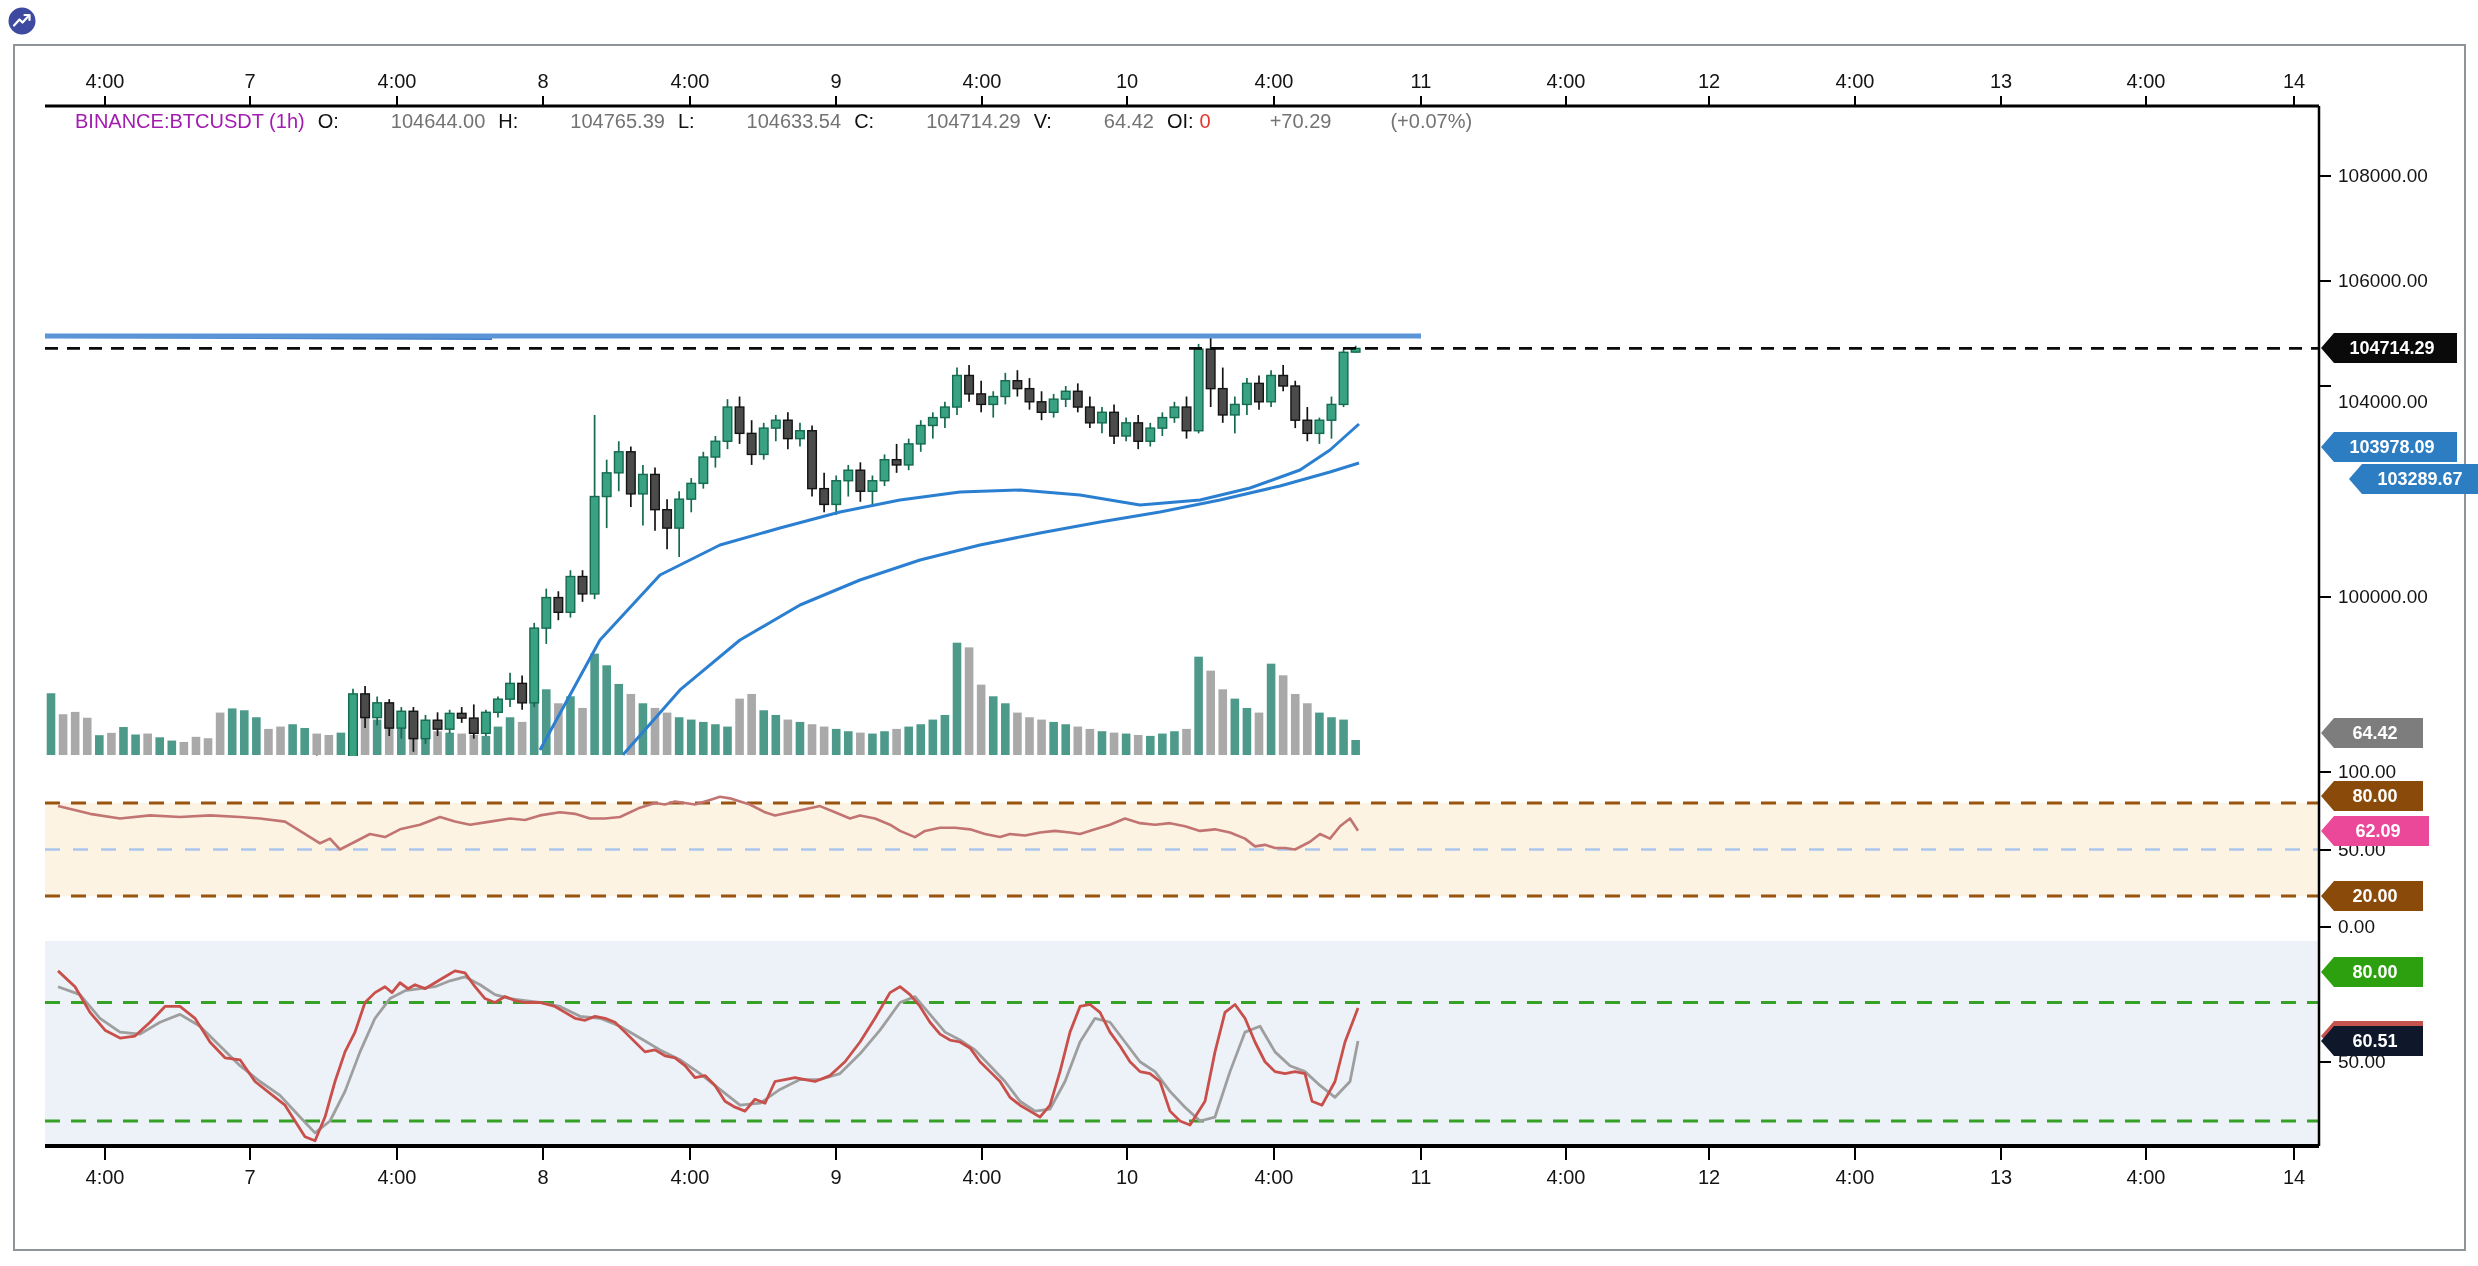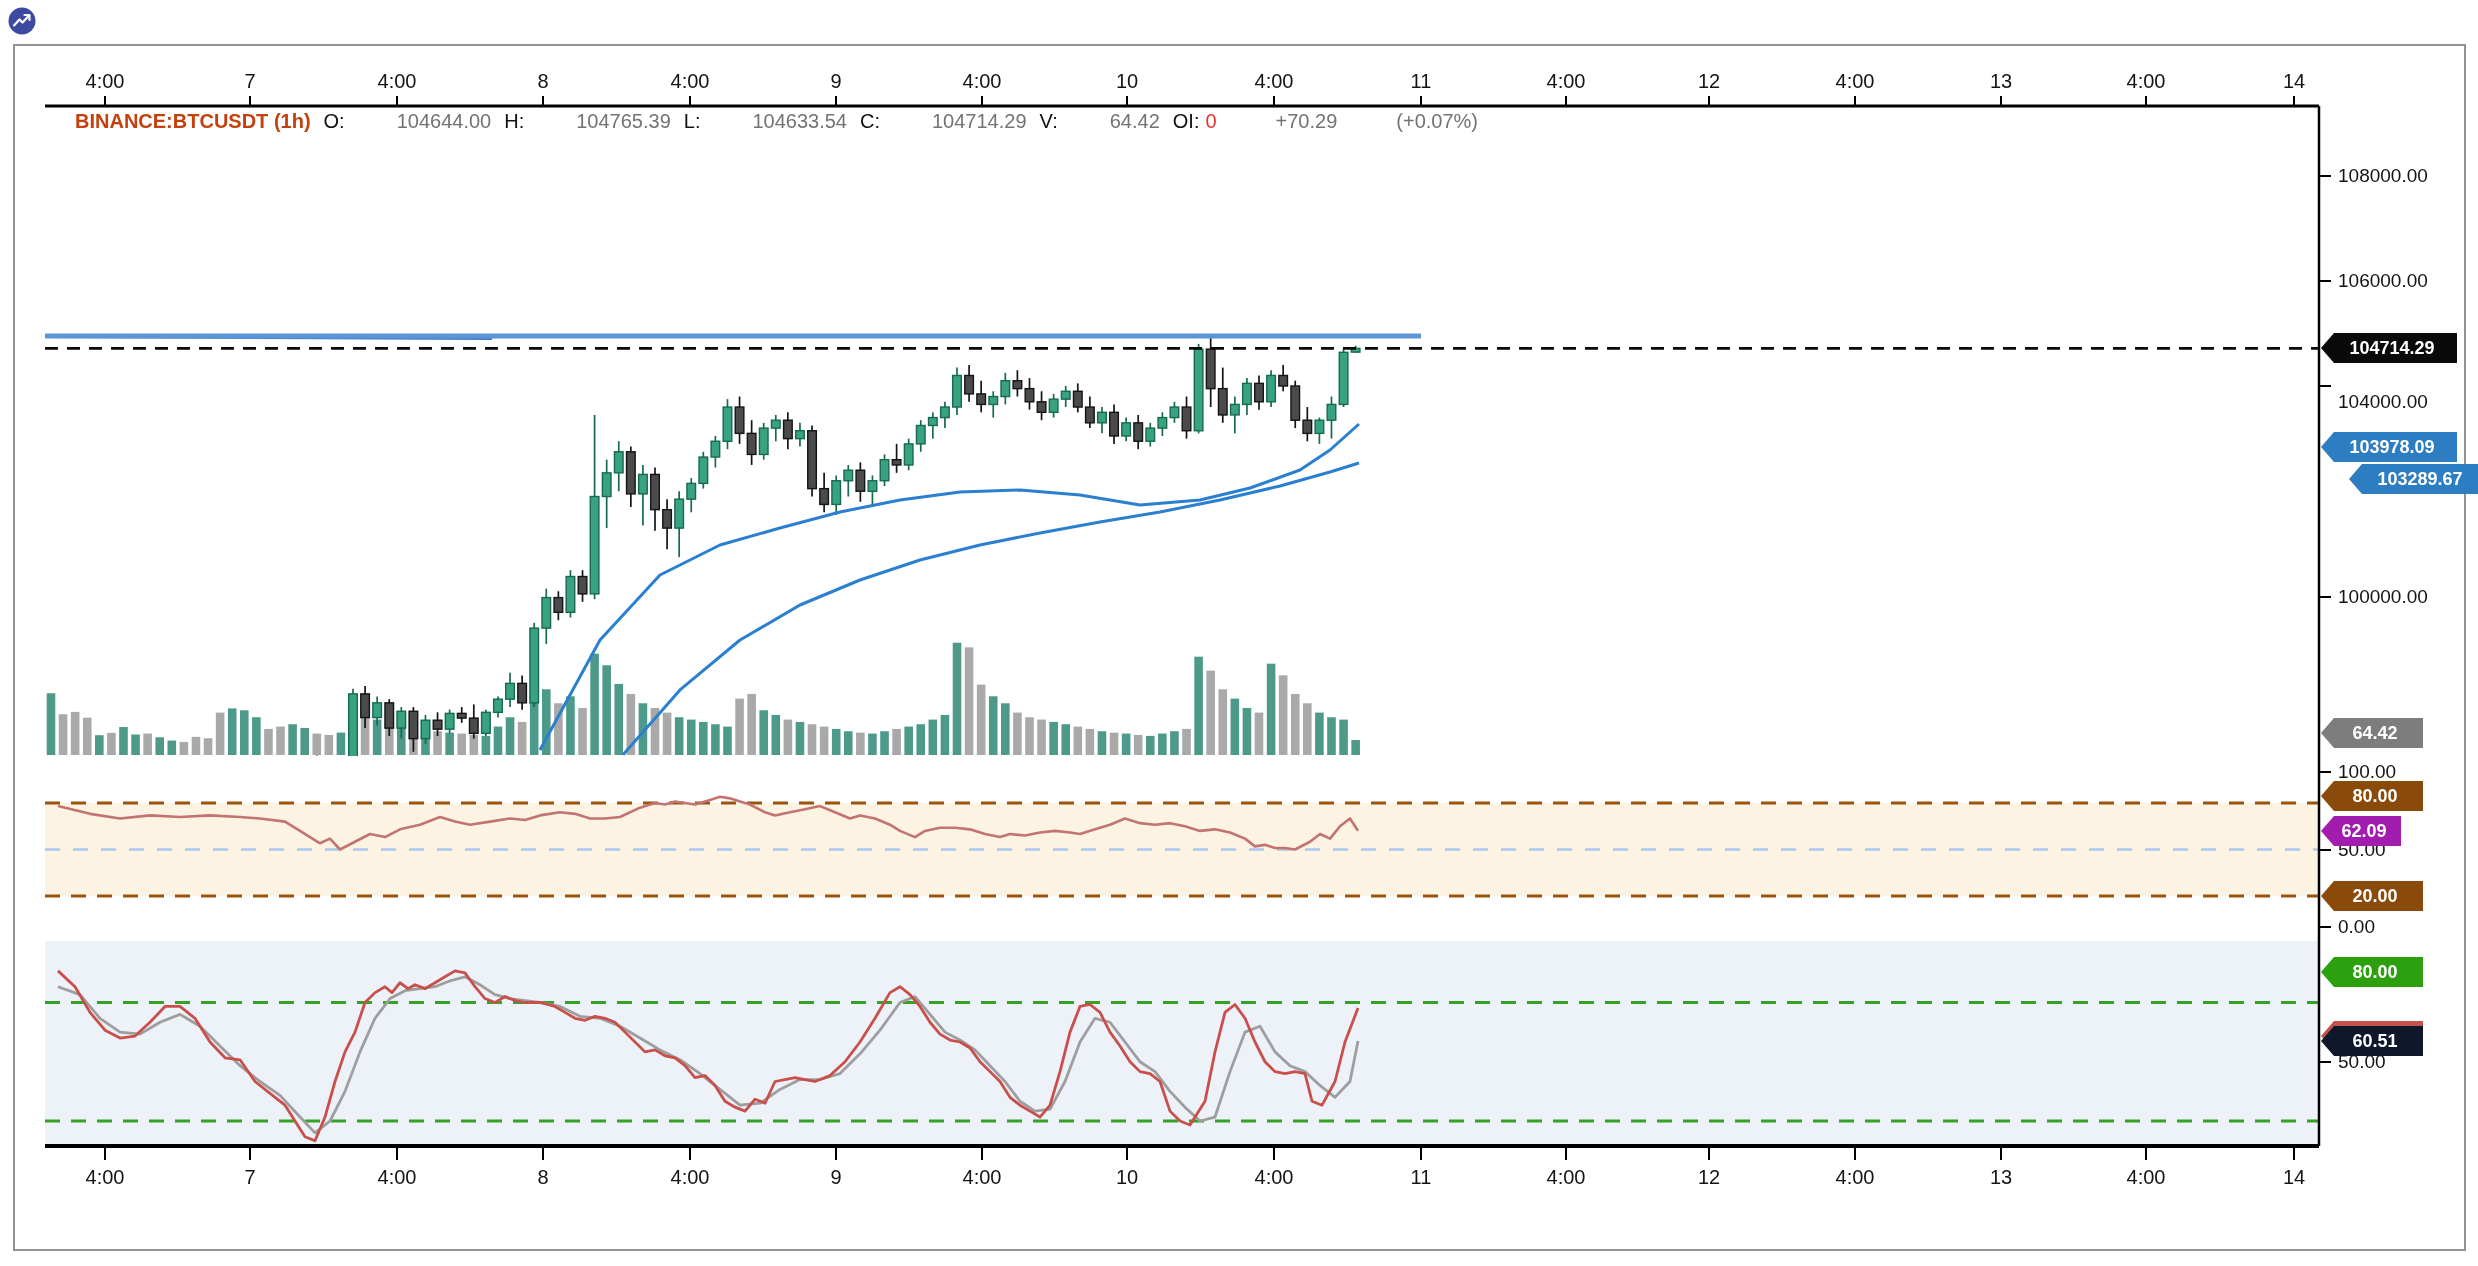--- a/index.html
+++ b/index.html
@@ -9,21 +9,21 @@
   .logo{position:absolute;left:8px;top:7px;width:28px;height:28px;}
   .app-title{position:absolute;left:44px;top:0;height:42px;line-height:42px;font-size:13.5px;font-weight:600;color:#0b1320;}
   
   .chart-box{position:absolute;left:13px;top:44px;width:2453px;height:1207px;border:2px solid #8f9499;background:#fff;box-sizing:border-box;}
   
   .rsi-band{position:absolute;left:45px;top:803px;width:2274px;height:93px;background:#fdf3e2;}
   .stoch-bg{position:absolute;left:45px;top:941px;width:2274px;height:203px;background:#edf1f8;}
   .chart-svg{position:absolute;left:0;top:0;z-index:2;}
   
   .legend{position:absolute;left:75px;top:110px;display:flex;align-items:center;gap:13px;font-size:20px;z-index:3;white-space:nowrap;}
-  .legend .sym{color:#c2410c;font-weight:700;}
+  .legend .sym{color:#a21caf;font-weight:400;}
   .legend .lab{color:#111;font-weight:500;}
   .legend .val{color:#737373;font-weight:500;margin-left:46px;}
   .legend .oi-val{color:#e5352c;font-weight:500;}
   .legend .pair{display:flex;gap:6px;}
   
   .t-label{position:absolute;transform:translateX(-50%);font-size:20px;color:#141414;z-index:3;text-align:center;}
   .p-label{position:absolute;font-size:19px;color:#141414;z-index:3;}
   
   .tag{position:absolute;left:2321px;height:30px;line-height:30px;color:#fff;font-size:18px;font-weight:600;text-align:center;z-index:4;
        clip-path:polygon(0 50%,13px 0,100% 0,100% 100%,13px 100%);padding-left:6px;box-sizing:border-box;}
@@ -517,19 +517,19 @@
       <div class="p-label" style="left: 2338px; top: 586px;">100000.00</div>
       <div class="p-label" style="left: 2338px; top: 761px;">100.00</div>
       <div class="p-label" style="left: 2338px; top: 839px;">50.00</div>
       <div class="p-label" style="left: 2338px; top: 916px;">0.00</div>
       <div class="p-label" style="left: 2338px; top: 1051px;">50.00</div>
       <div class="tag" style="top: 333px; width: 136px; background: rgb(10, 10, 10);">104714.29</div>
       <div class="tag" style="top: 432px; width: 136px; background: rgb(45, 125, 195);">103978.09</div>
       <div class="tag" style="top: 464px; width: 136px; background: rgb(45, 125, 195); margin-left: 28px;">103289.67</div>
       <div class="tag" style="top: 718px; width: 102px; background: rgb(125, 125, 125);">64.42</div>
       <div class="tag" style="top: 781px; width: 102px; background: rgb(138, 74, 10);">80.00</div>
-      <div class="tag" style="top: 816px; width: 80px; background: #a21caf; text-align: center;">62.09</div>
+      <div class="tag" style="top: 816px; width: 108px; background: #ec4899; text-align: center;">62.09</div>
       <div class="tag" style="top: 881px; width: 102px; background: rgb(138, 74, 10);">20.00</div>
       <div class="tag" style="top: 957px; width: 102px; background: rgb(45, 160, 15);">80.00</div>
       <div class="tag" style="top: 993px; width: 102px; background: rgb(196, 82, 77); margin-top: 28px;">77.18</div>
       <div class="tag" style="top: 1026px; width: 102px; background: #0f172a;">60.51</div>
     </div>
 </div>
 
 </body></html>

